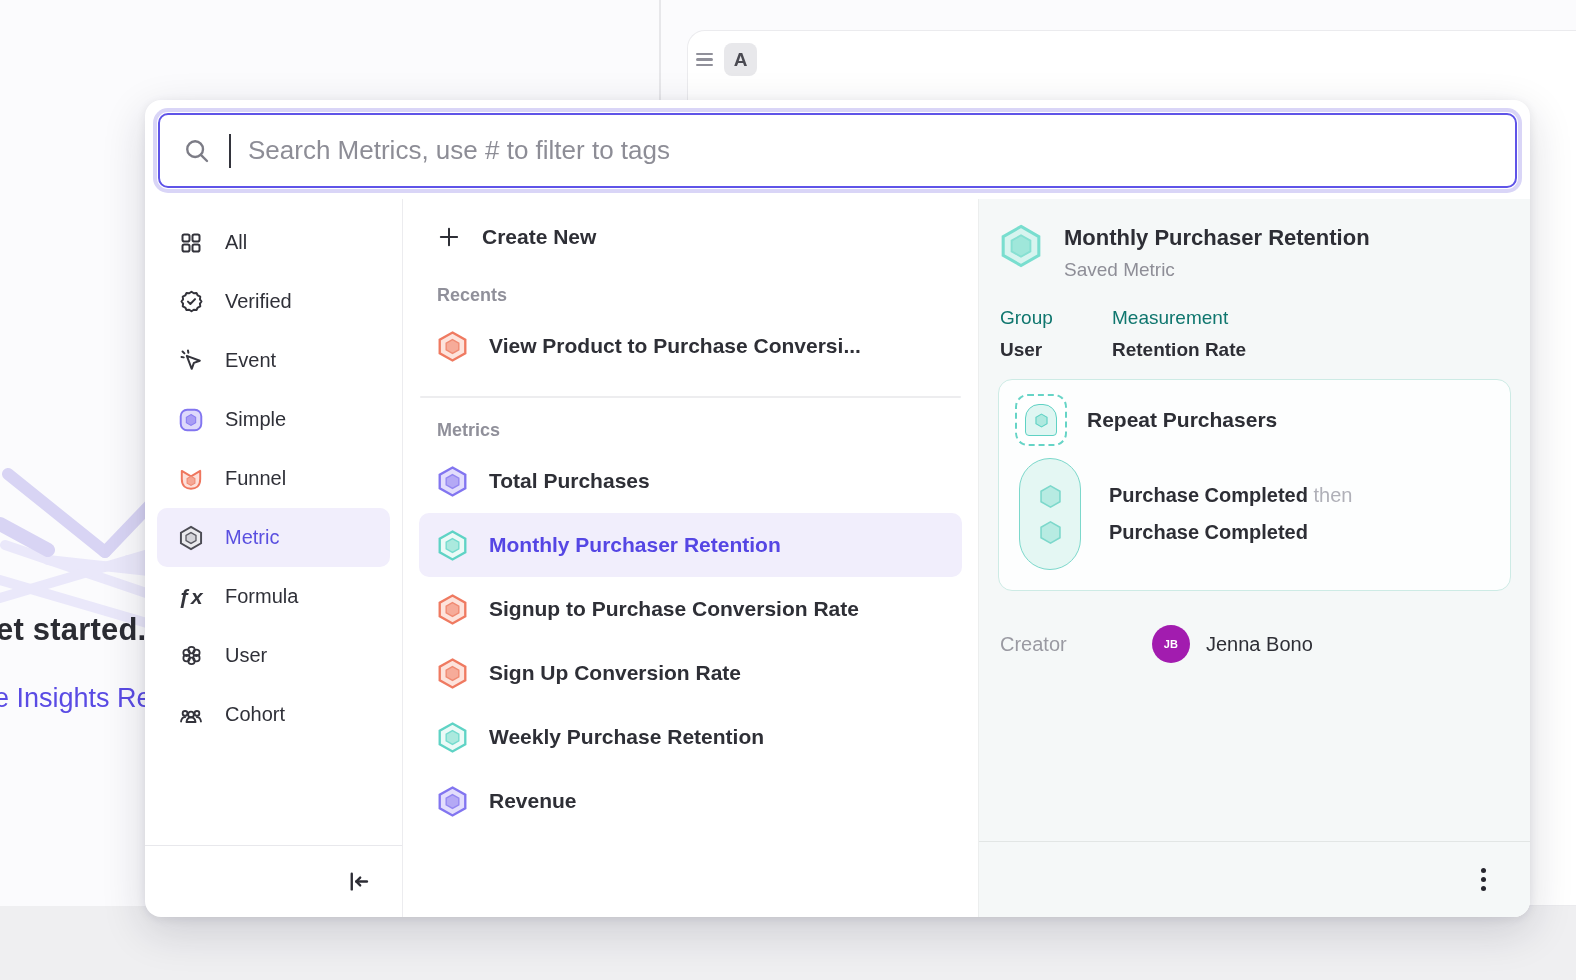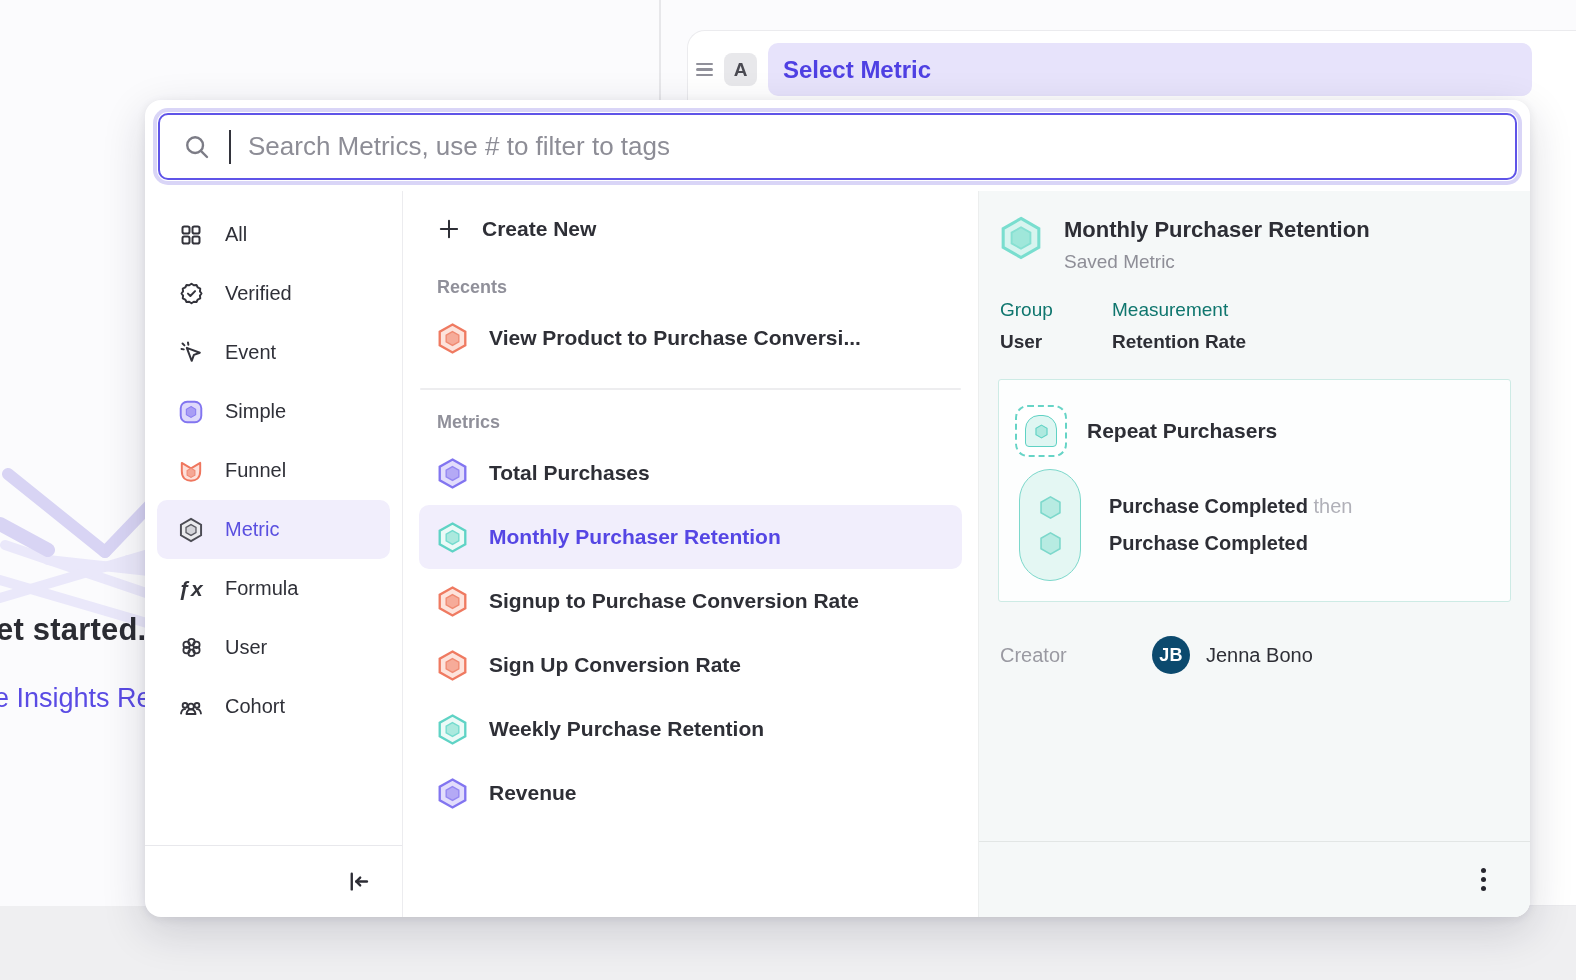--- a/index.html
+++ b/index.html
@@ -41,21 +41,21 @@
   
   .modal {
     position:absolute; left:145px; top:100px; width:1385px; height:817px;
     background:#fff; border-radius:16px; z-index:3;
     box-shadow:0 14px 44px rgba(25,25,50,.16), 0 2px 10px rgba(25,25,50,.08);
     display:flex; flex-direction:column; overflow:hidden;
   }
 
   .search-area { padding:13px 13px 11px; }
   .search-box {
-    height:67px; border:2px solid #5f54e8; border-radius:10px;
+    height:75px; border:2px solid #5f54e8; border-radius:10px;
     box-shadow:0 0 0 1px #fff, 0 0 0 5px #d9d5f7;
     display:flex; align-items:center; gap:17px; padding:0 22px; background:#fff;
   }
   .caret { width:2px; height:34px; background:#33343c; animation:blink 1.1s steps(1) infinite; }
   @keyframes blink { 50% { opacity:0; } }
   .search-placeholder { font-size:26px; color:#8d8d96; }
 
   .content { flex:1; display:flex; min-height:0; }
 
   
@@ -87,44 +87,44 @@
   .detail-titles { padding-top:2px; }
   .detail-title { font-size:22px; font-weight:700; color:#2d2e35; }
   .detail-sub { font-size:19px; color:#8e8e97; margin-top:8px; }
   .meta { display:flex; margin-top:26px; padding-left:2px; }
   .meta-col1 { width:90px; }
   .meta-col2 { margin-left:22px; }
   .meta-label { font-size:19px; color:#0f766e; font-weight:500; }
   .meta-value { font-size:19px; font-weight:700; color:#2d2e35; margin-top:10px; }
 
   .def-card {
-    margin-top:26px; background:#fdfefe; border:1.5px solid #cdebe5;
-    border-radius:3px; padding:25px 16px 20px;
+    margin-top:18px; background:#fdfefe; border:1.5px solid #cdebe5;
+    border-radius:14px; padding:14px 16px 20px;
   }
   .def-head { display:flex; align-items:center; gap:20px; }
   .dashed-chip {
     width:52px; height:52px; border:2px dashed #66d4c6; border-radius:13px;
     display:flex; align-items:center; justify-content:center; background:#fff;
   }
   .arch-mini { width:32px; height:32px; position:relative; background:#dff6f2; border:1.6px solid #5fd2c4; border-radius:14px 14px 4px 4px; display:flex; align-items:center; justify-content:center; }
   .def-title { font-size:21px; font-weight:700; color:#2d2e35; }
   .def-body { display:flex; gap:28px; margin-top:12px; padding-left:4px; }
   .capsule {
     width:62px; height:112px; border:1.6px solid #7cd8cb; border-radius:31px;
     background:#e4f7f3; display:flex; flex-direction:column; align-items:center; justify-content:center; gap:9px; flex:0 0 auto;
   }
   .steps { display:flex; flex-direction:column; justify-content:center; gap:14px; font-size:20px; font-weight:600; color:#2d2e35; }
   .conn { color:#b0b0b8; font-weight:400; }
 
   .creator-row { display:flex; align-items:center; margin-top:34px; padding-left:2px; }
   .creator-label { width:152px; font-size:20px; color:#9a9aa2; font-weight:500; }
   .avatar {
-    width:38px; height:38px; border-radius:50%; background:#0c4a6e;
+    width:38px; height:38px; border-radius:50%; background:#a21caf;
     display:flex; align-items:center; justify-content:center;
-    color:#fff; font-size:18px; font-weight:700; letter-spacing:.3px;
+    color:#fff; font-size:11px; font-weight:700; letter-spacing:.3px;
   }
   .creator-name { font-size:20px; font-weight:500; color:#2e2f36; margin-left:16px; }
 
   .detail-footer { height:76px; border-top:1px solid #e2e6e5; display:flex; align-items:center; justify-content:flex-end; padding-right:38px; }
   .kebab { display:flex; flex-direction:column; gap:4px; cursor:pointer; padding:6px; }
   .kebab span { width:5px; height:5px; border-radius:50%; background:#26262e; }
 
   
   .hex { flex:0 0 auto; }
   .hex-purple .hx-o { fill:#e2ddfc; stroke:#8275f0; stroke-width:1.7; }
@@ -158,21 +158,20 @@
 <div class="bottom-strip"></div>
 
 <div class="report-card">
   <div class="report-header">
     <div class="grip-icon">
         <span></span>
         <span></span>
         <span></span>
       </div>
     <div class="series-badge">A</div>
-    <div class="metric-pill">Select Metric</div>
   </div>
 </div>
 
 <div class="modal">
 
   <div class="search-area">
     <div class="search-box">
       <svg width="30" height="30" viewBox="0 0 24 24" fill="none" stroke="#7c7c86" stroke-width="1.9" stroke-linecap="round">
         <circle cx="10.5" cy="10.5" r="6.3"></circle>
           <path d="M15.3 15.3 L20 20"></path>

